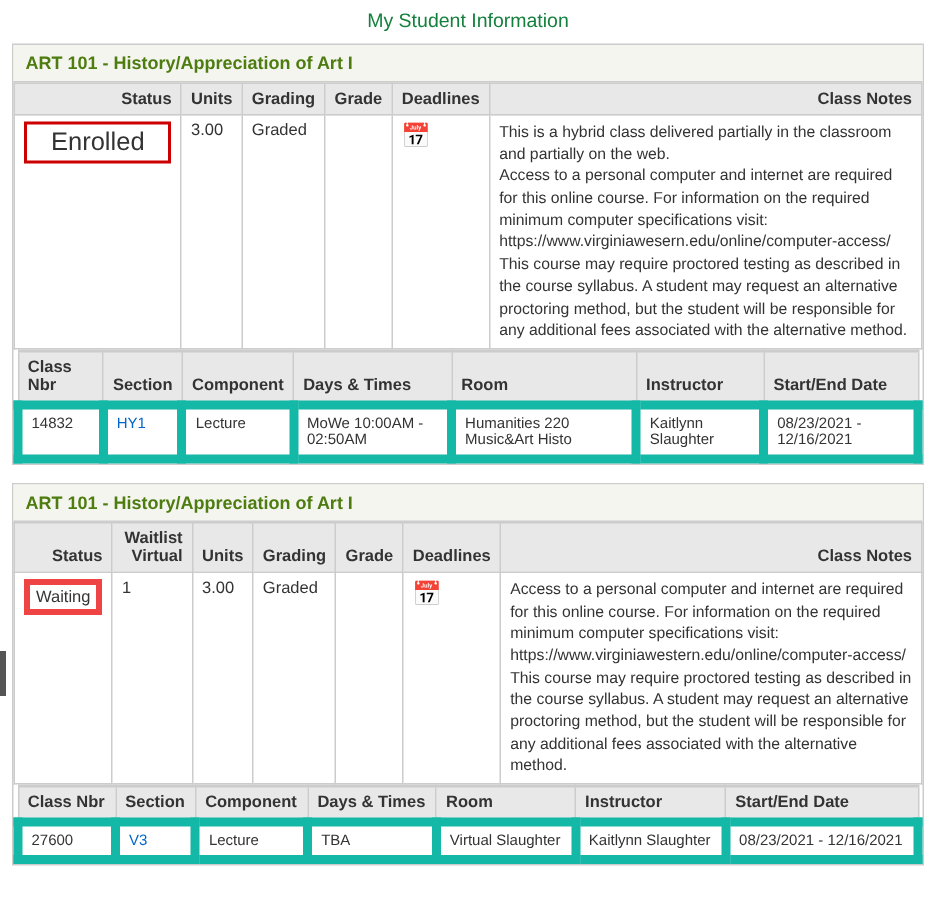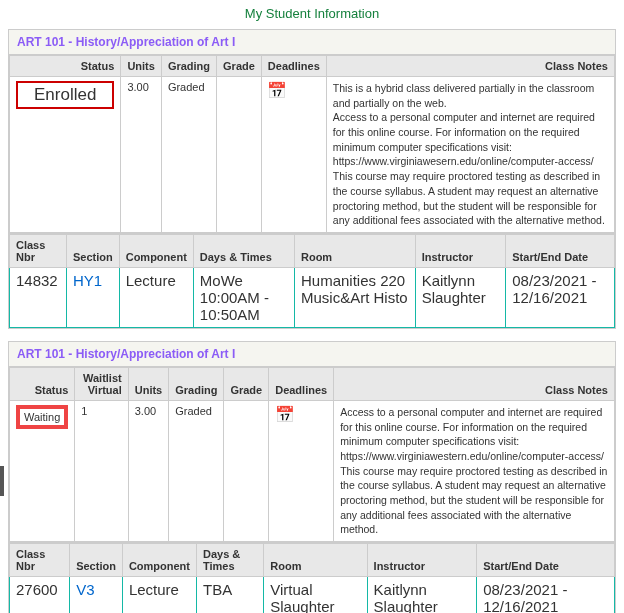--- a/index.html
+++ b/index.html
@@ -19,21 +19,21 @@
     }
     .section-block {
       margin: 0 8px 12px 8px;
       border: 1px solid #ccc;
     }
     .section-header {
       background: #f5f5f0;
       padding: 5px 8px;
       font-weight: bold;
       font-size: 12px;
-      color: #8b5cf6;
+      color: #4d7c0f;
       border-bottom: 1px solid #ccc;
     }
     .status-table {
       width: 100%;
       border-collapse: collapse;
     }
     .status-table th {
       background: #e8e8e8;
       border: 1px solid #ccc;
       padding: 4px 6px;
@@ -75,24 +75,24 @@
     .detail-table th {
       background: #e8e8e8;
       border: 1px solid #ccc;
       padding: 4px 6px;
       text-align: left;
       font-weight: bold;
       font-size: 11px;
       vertical-align: bottom;
     }
     .detail-table td {
-      border: 1px solid #14b8a6;
+      border: 6px solid #14b8a6;
       padding: 4px 6px;
       vertical-align: top;
-      font-size: 15px;
+      font-size: 10px;
     }
     .link-blue {
       color: #0066cc;
       text-decoration: none;
     }
     .deadlines-icon {
       font-size: 16px;
       color: #6699cc;
     }
     .side-indicator {
@@ -155,21 +155,21 @@
         <th>Start/End Date</th>
       </tr>
     </thead>
     <tbody>
       <tr>
         <td>14832</td>
         <td>
           <a class="link-blue">HY1</a>
         </td>
         <td>Lecture</td>
-        <td>MoWe 10:00AM - 10:50AM</td>
+        <td>MoWe 10:00AM - 02:50AM</td>
         <td>Humanities 220 Music&amp;Art Histo</td>
         <td>Kaitlynn Slaughter</td>
         <td>08/23/2021 - 12/16/2021</td>
       </tr>
     </tbody>
   </table>
 </div>
 
 <div class="relative-wrap">
   <div class="side-indicator" style="top:50%; transform:translateY(-50%);"></div>

